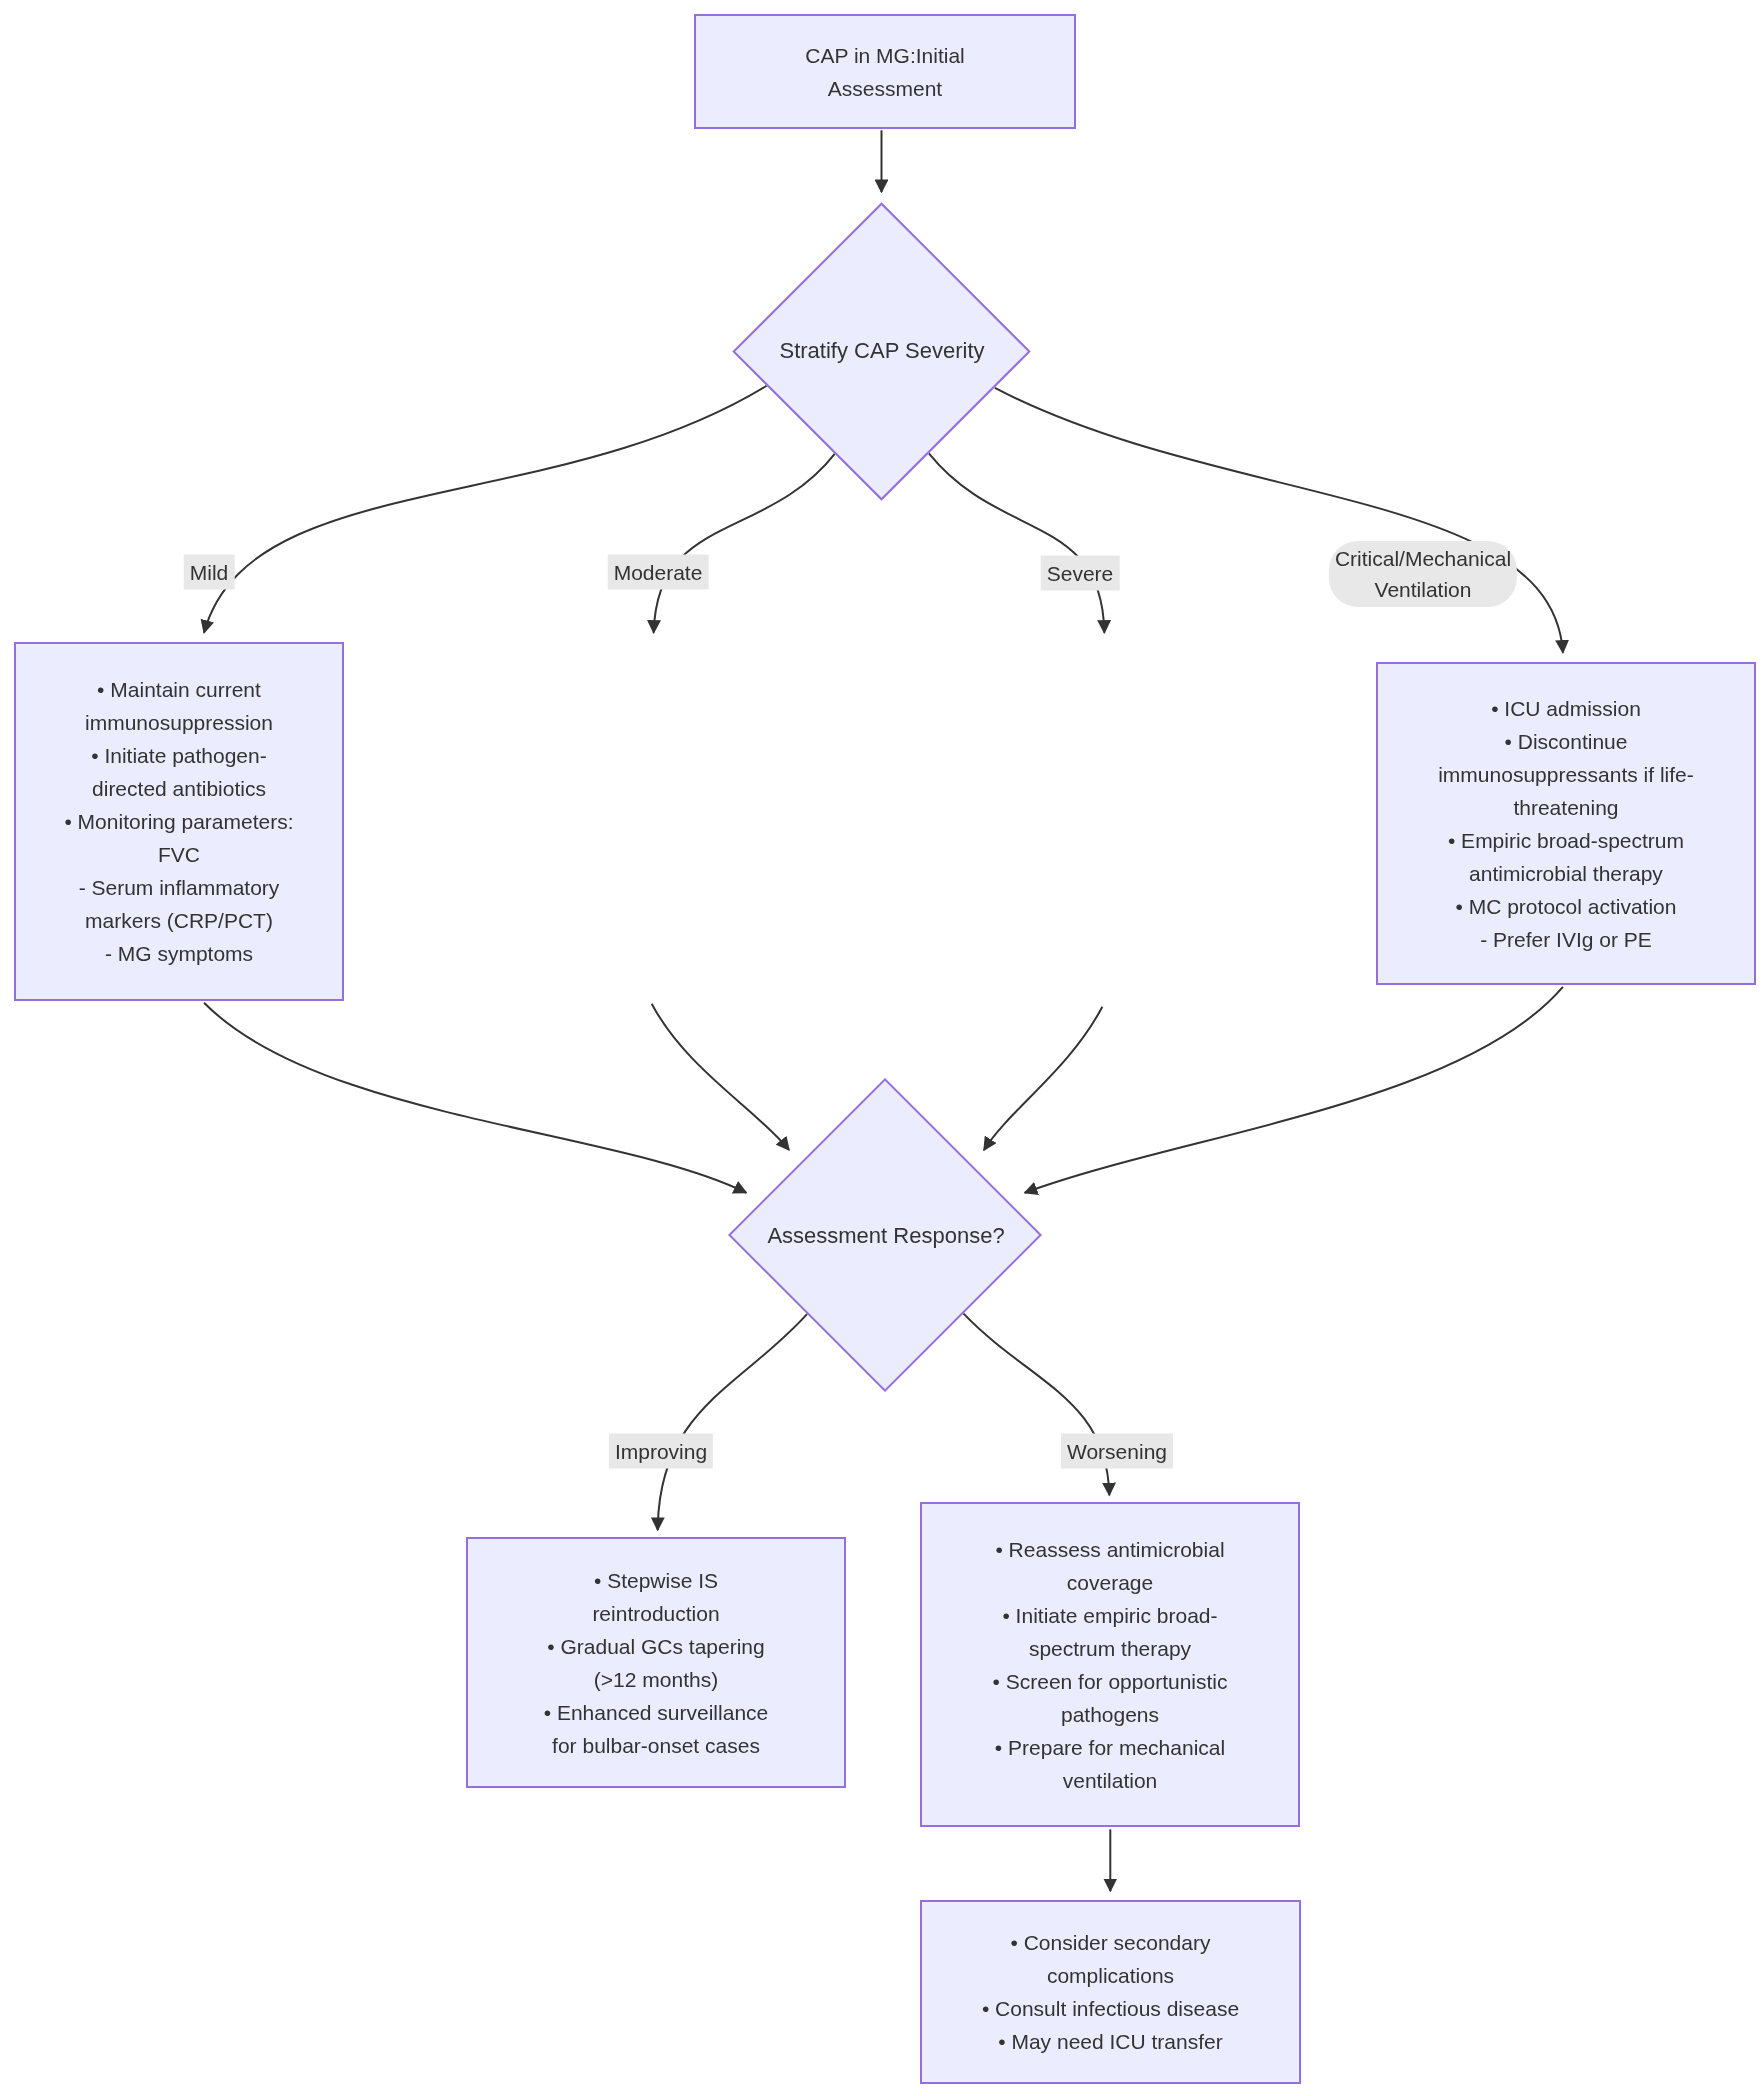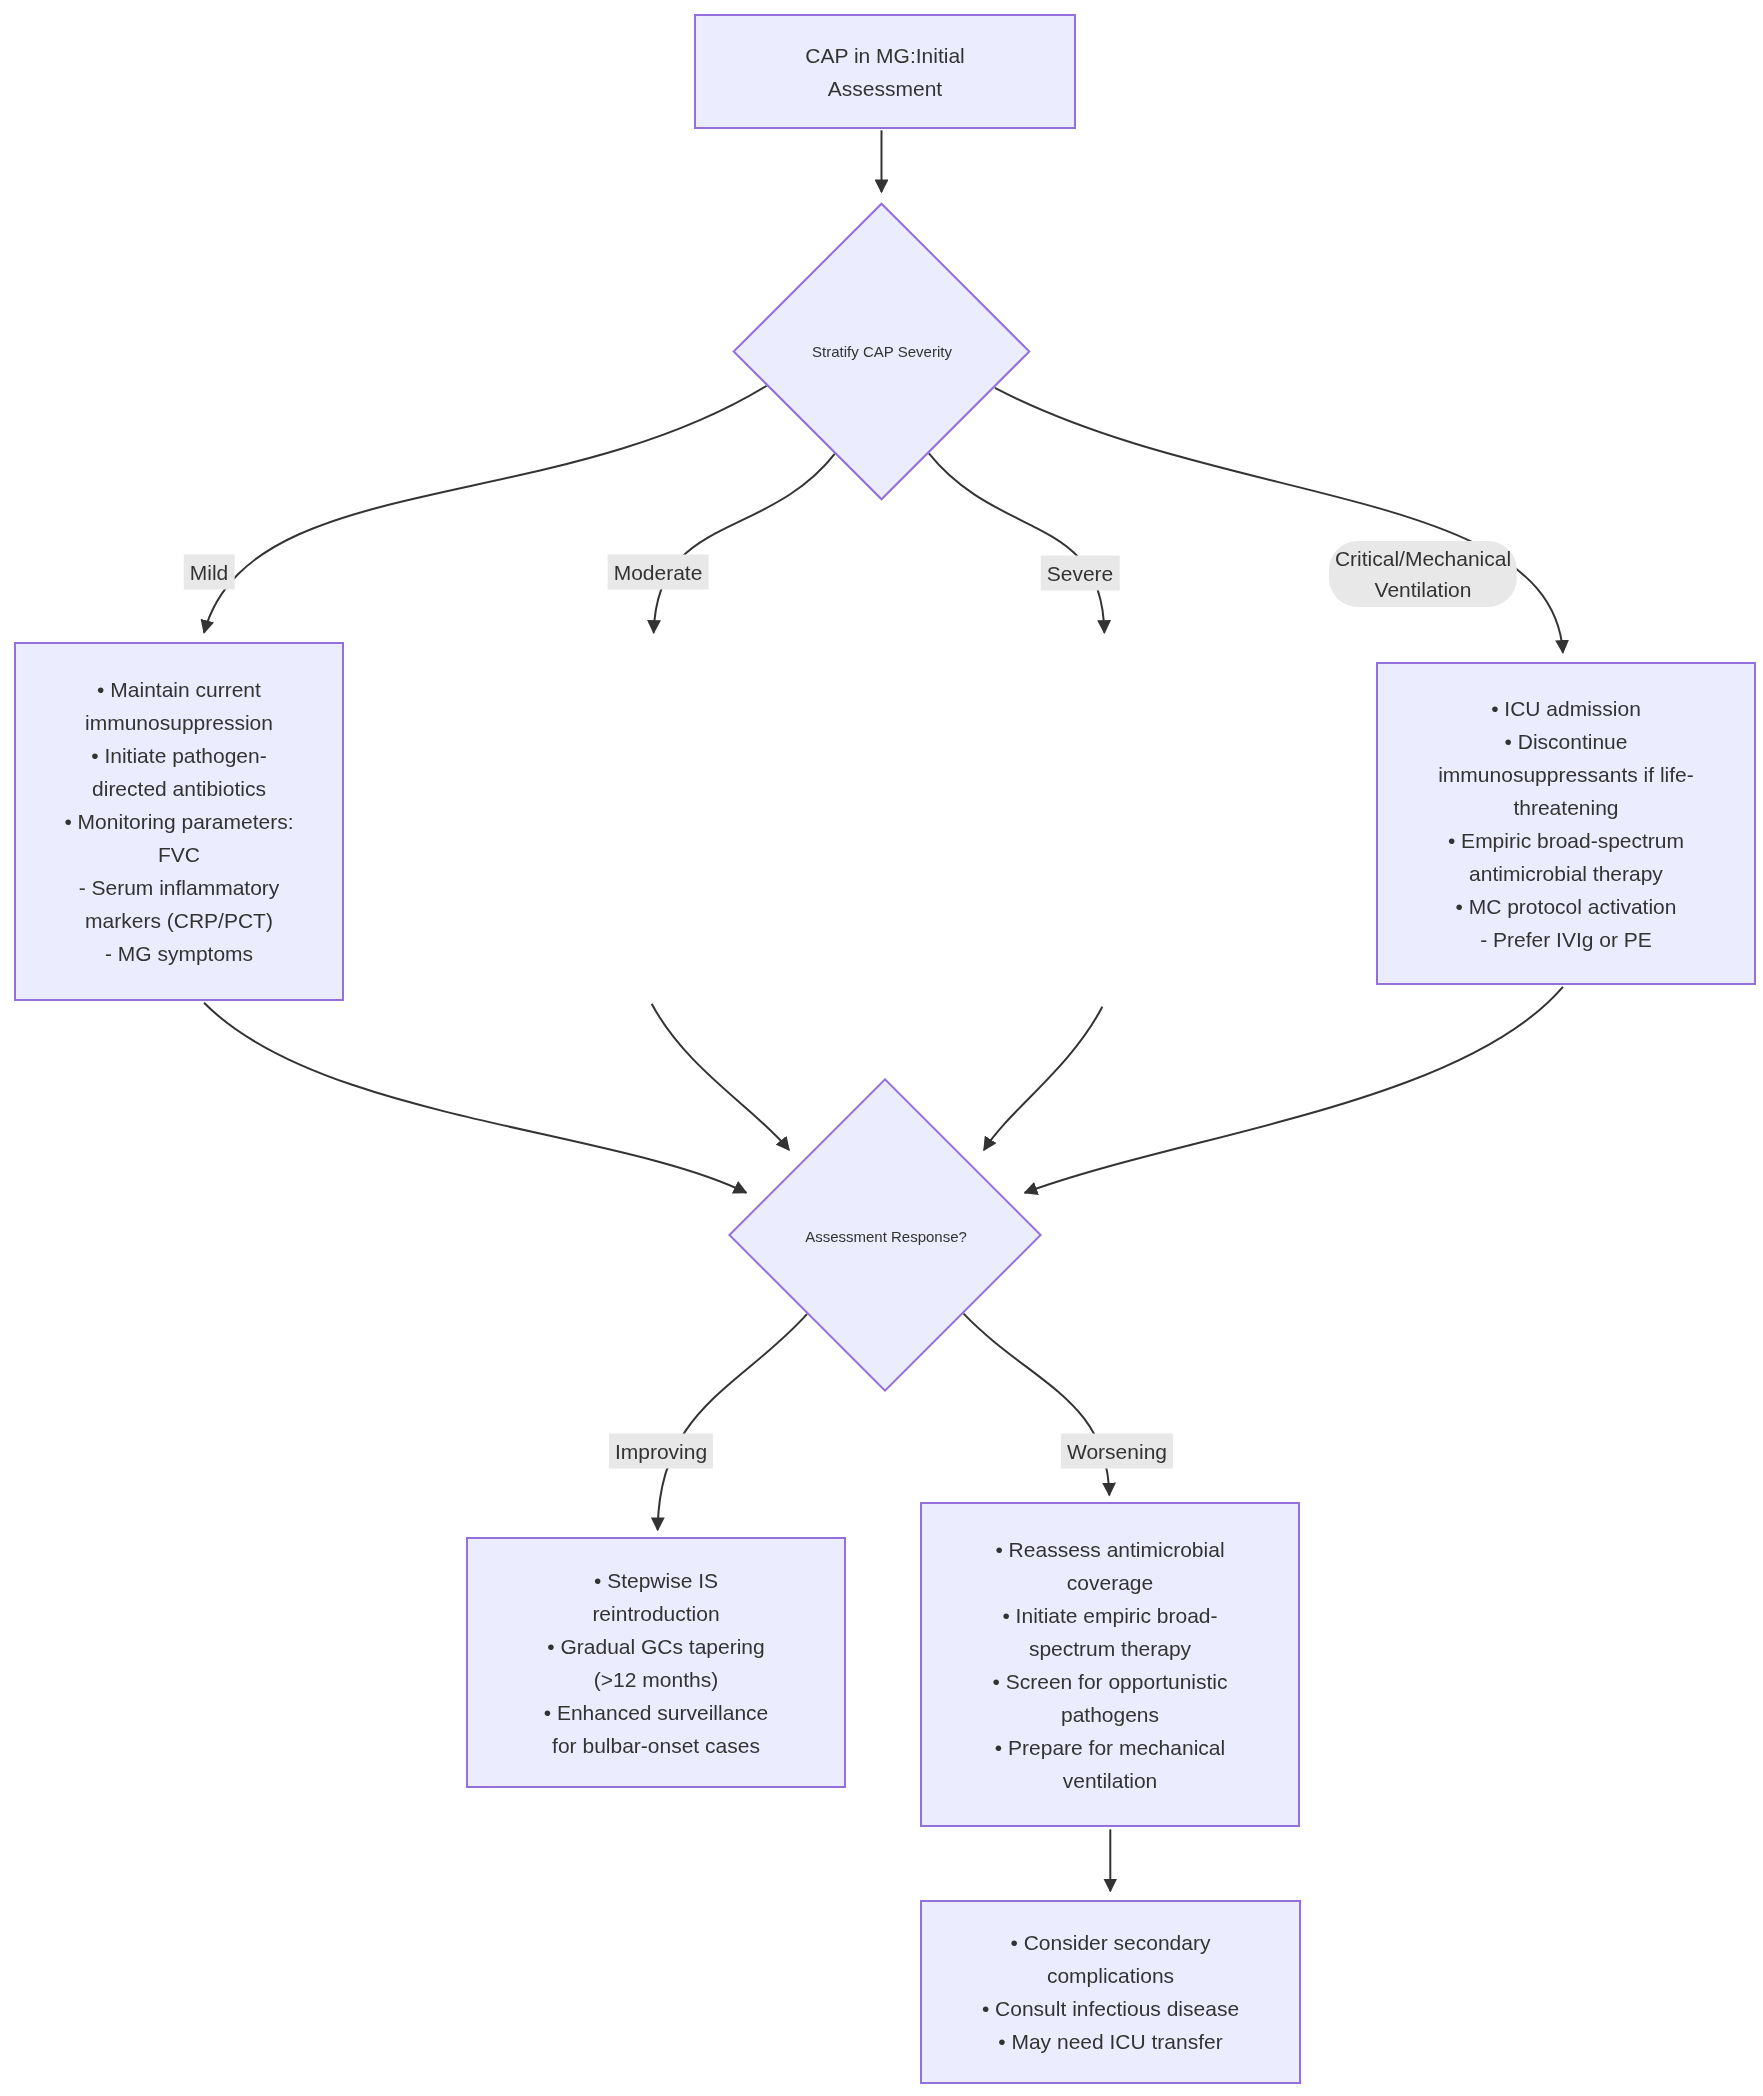--- a/index.html
+++ b/index.html
@@ -21,21 +21,21 @@
     white-space:pre-line; text-align:center; font-size:21px; line-height:33px;
     color:#333333; padding:0 10px;
   }
 
   .diamond {
     position:absolute; background:#ECECFF; border:2px solid #9370DB;
     transform:rotate(45deg); box-sizing:border-box;
   }
   .diamond-label {
     position:absolute; transform:translate(-50%,-50%); width:max-content;
-    font-size:15px; color:#333333; text-align:center;
+    font-size:22px; color:#333333; text-align:center;
   }
 
   .edge-label {
     position:absolute; transform:translate(-50%,-50%); width:max-content;
     background:#e8e8e8; color:#333333; font-size:21px; line-height:31px;
     padding:2px 6px; text-align:center; white-space:pre-line;
   }
 
   
   #n-start     { left:694px;  top:14px;   width:382px; height:115px; }

